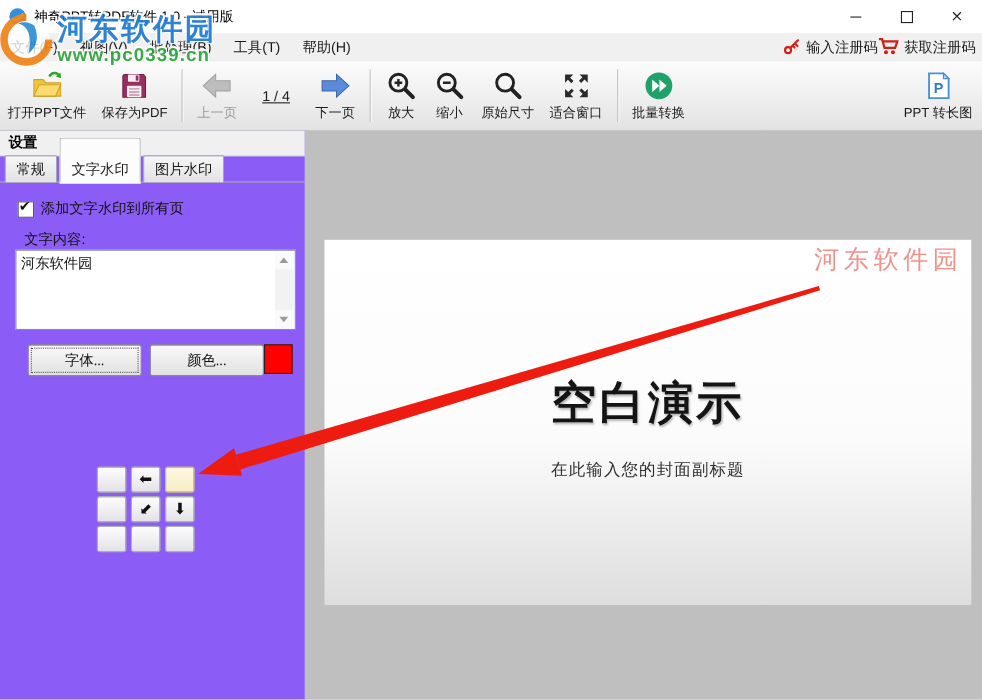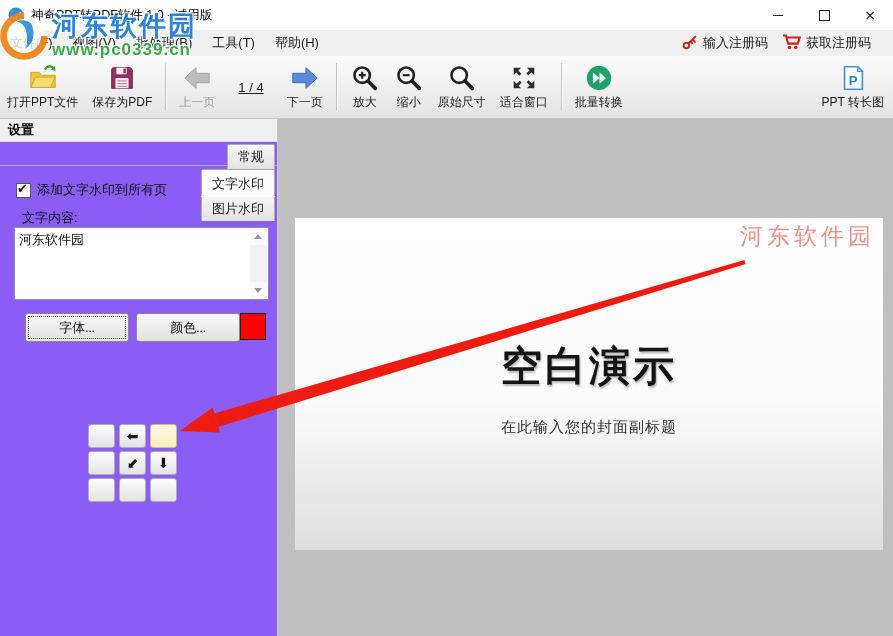--- a/index.html
+++ b/index.html
@@ -14,21 +14,21 @@
   .titlebar .app-icon{margin:0 7px 0 8px;width:16px;height:16px;flex:0 0 auto;}
   .titlebar .title-text{font-size:12.5px;color:#000;}
   .win-controls{margin-left:auto;display:flex;height:30px;}
   .win-btn{width:46px;height:30px;display:flex;align-items:center;justify-content:center;color:#222;}
   .glyph-min{display:block;width:10px;height:0;border-top:1px solid #222;}
   .glyph-max{display:block;width:9px;height:9px;border:1px solid #222;}
   .glyph-close{font-size:14px;line-height:1;font-family:"DejaVu Sans",sans-serif;}
   
   .menubar{position:absolute;left:0;top:30px;width:893px;height:26px;background:#f0f0f0;display:flex;align-items:center;}
   .menu-item{padding:4px 10px;font-size:13px;color:#1a1a1a;}
-  .menu-right{margin-left:auto;display:flex;align-items:center;gap:14px;padding-right:22px;}
+  .menu-right{margin-left:auto;display:flex;align-items:center;padding-right:6px;}
   .reg-link{display:flex;align-items:center;gap:5px;font-size:13px;color:#1a1a1a;}
   
   .site-wm{position:absolute;left:0;top:12px;display:flex;align-items:flex-start;z-index:40;opacity:.92;pointer-events:none;}
   .site-wm .wm-texts{margin-left:4px;}
   .wm-name{font-size:27px;font-weight:bold;color:#1d7ad0;letter-spacing:2px;line-height:1.05;
     text-shadow:-1px -1px 0 #fff,1px -1px 0 #fff,-1px 1px 0 #fff,1px 1px 0 #fff;}
   .wm-url{font-size:17px;font-weight:bold;color:#2ca339;letter-spacing:1px;
     text-shadow:-1px -1px 0 #fff,1px -1px 0 #fff,-1px 1px 0 #fff,1px 1px 0 #fff;}
   
   .toolbar{position:absolute;left:0;top:56px;width:893px;height:62px;
@@ -38,26 +38,26 @@
     gap:1px;padding:3px 7px;font-size:12px;color:#1a1a1a;white-space:nowrap;}
   .tb-btn svg{display:block;}
   .tb-btn.disabled{color:#9c9c9c;}
   .tb-sep{width:1px;height:48px;background:#c2c2c2;margin:0 6px;box-shadow:1px 0 0 #fbfbfb;}
   .page-ind{font-size:13px;color:#222;margin:0 16px;align-self:center;text-decoration:underline;}
   .tb-spacer{flex:1;}
   
   .left-panel{position:absolute;left:0;top:119px;width:277px;height:517px;background:#8b5cf6;border-right:1px solid #c9c9c9;}
   .panel-header{height:22px;line-height:22px;background:#f0f0f0;border-bottom:1px solid #dcdcdc;
     font-weight:bold;font-size:13px;padding-left:8px;color:#000;}
-  .tabs{position:absolute;left:4px;top:25px;right:0;height:22px;display:flex;align-items:flex-end;flex-direction:column;}
+  .tabs{position:absolute;left:4px;top:25px;right:0;height:22px;display:flex;align-items:flex-end;}
   .tabs::after{content:"";position:absolute;left:-4px;right:0;bottom:0;height:1px;background:#ababab;}
   .tab{position:relative;padding:3px 10px 3px;font-size:13px;color:#1a1a1a;
     background:linear-gradient(#f6f6f6,#e2e2e2);border:1px solid #ababab;border-bottom:none;
     border-radius:2px 2px 0 0;margin-right:2px;z-index:1;}
-  .tab.active{background:#fcfcfc;padding-top:5px;z-index:2;box-shadow:0 1px 0 #fcfcfc;}
+  .tab.active{background:#fcfcfc;padding-top:19px;z-index:2;box-shadow:0 1px 0 #fcfcfc;}
   
   .chk-row{position:absolute;left:16px;top:62px;display:flex;align-items:center;gap:6px;font-size:13px;}
   .chk-box{width:13px;height:13px;background:#fff;border:1px solid #555;position:relative;}
   .chk-box.active::after{content:"✔";position:absolute;left:0px;top:-3px;font-size:13px;color:#111;font-family:"DejaVu Sans",sans-serif;}
   .txt-label{position:absolute;left:22px;top:90px;font-size:13px;}
   
   .txt-area{position:absolute;left:14px;top:108px;width:253px;height:71px;background:#fff;border:1px solid #888e99;}
   .txt-area .txt-value{position:absolute;left:4px;top:3px;font-size:13px;color:#111;}
   .sbar{position:absolute;top:1px;bottom:1px;right:1px;width:17px;background:#f2f2f2;}
   .sb-btn{position:absolute;left:0;right:0;height:16px;background:#fafafa;}

